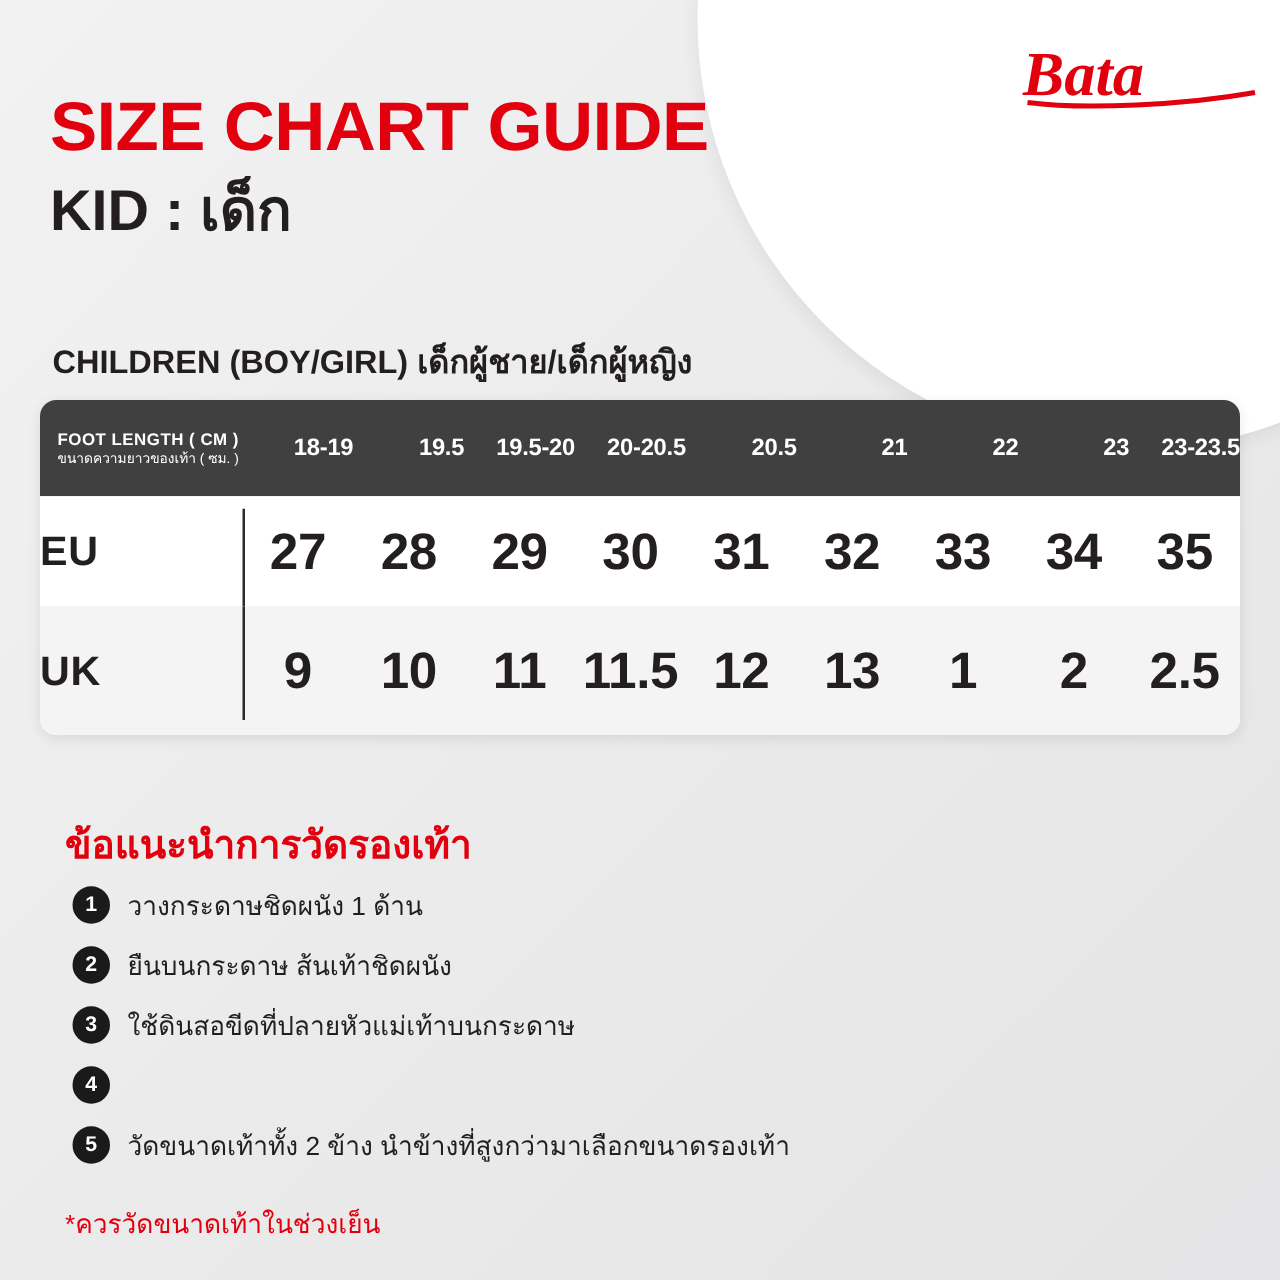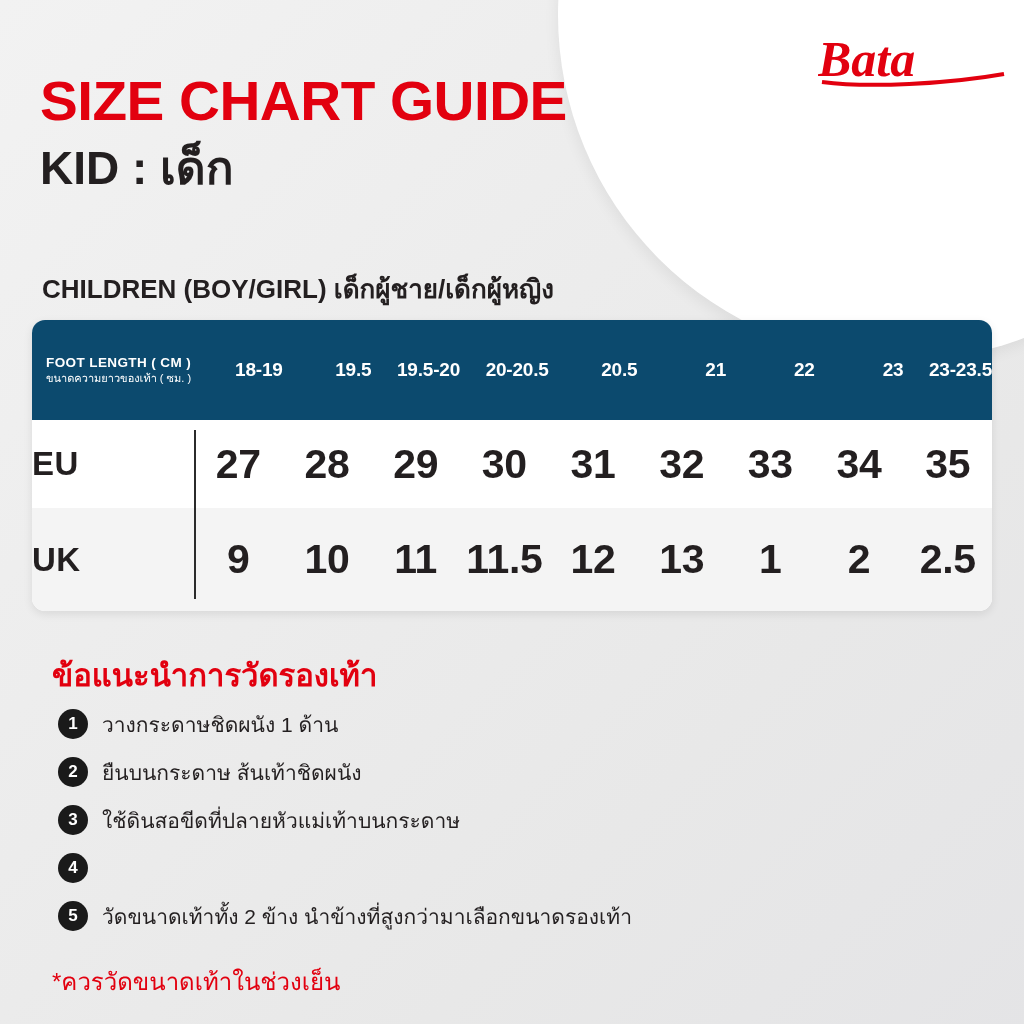--- a/index.html
+++ b/index.html
@@ -93,22 +93,22 @@
     border-radius: 13px;
     overflow: hidden;
     background: #ffffff;
     box-shadow: 0 3px 10px rgba(0,0,0,0.09);
   }
 
   .thead {
     position: relative;
     display: flex;
     align-items: center;
-    background: #0c4a6e;
-    height: 100px;
+    background: #404040;
+    height: 77px;
     color: #ffffff;
   }
   .th-title {
     width: 162px;
     flex: 0 0 162px;
     padding-left: 14px;
     box-sizing: border-box;
   }
   .th-title .t1 {
     font-size: 13.5px;
@@ -209,21 +209,21 @@
   .instr-text {
     font-size: 21px;
     color: #231f20;
     white-space: nowrap;
   }
 
   .footnote {
     position: absolute;
     left: 52px;
     top: 962px;
-    font-size: 24px;
+    font-size: 21px;
     color: #e2000f;
     white-space: nowrap;
   }
 </style>
 </head>
 <body>
 
 <div id="page">
 
   <div class="header-blob"></div>

